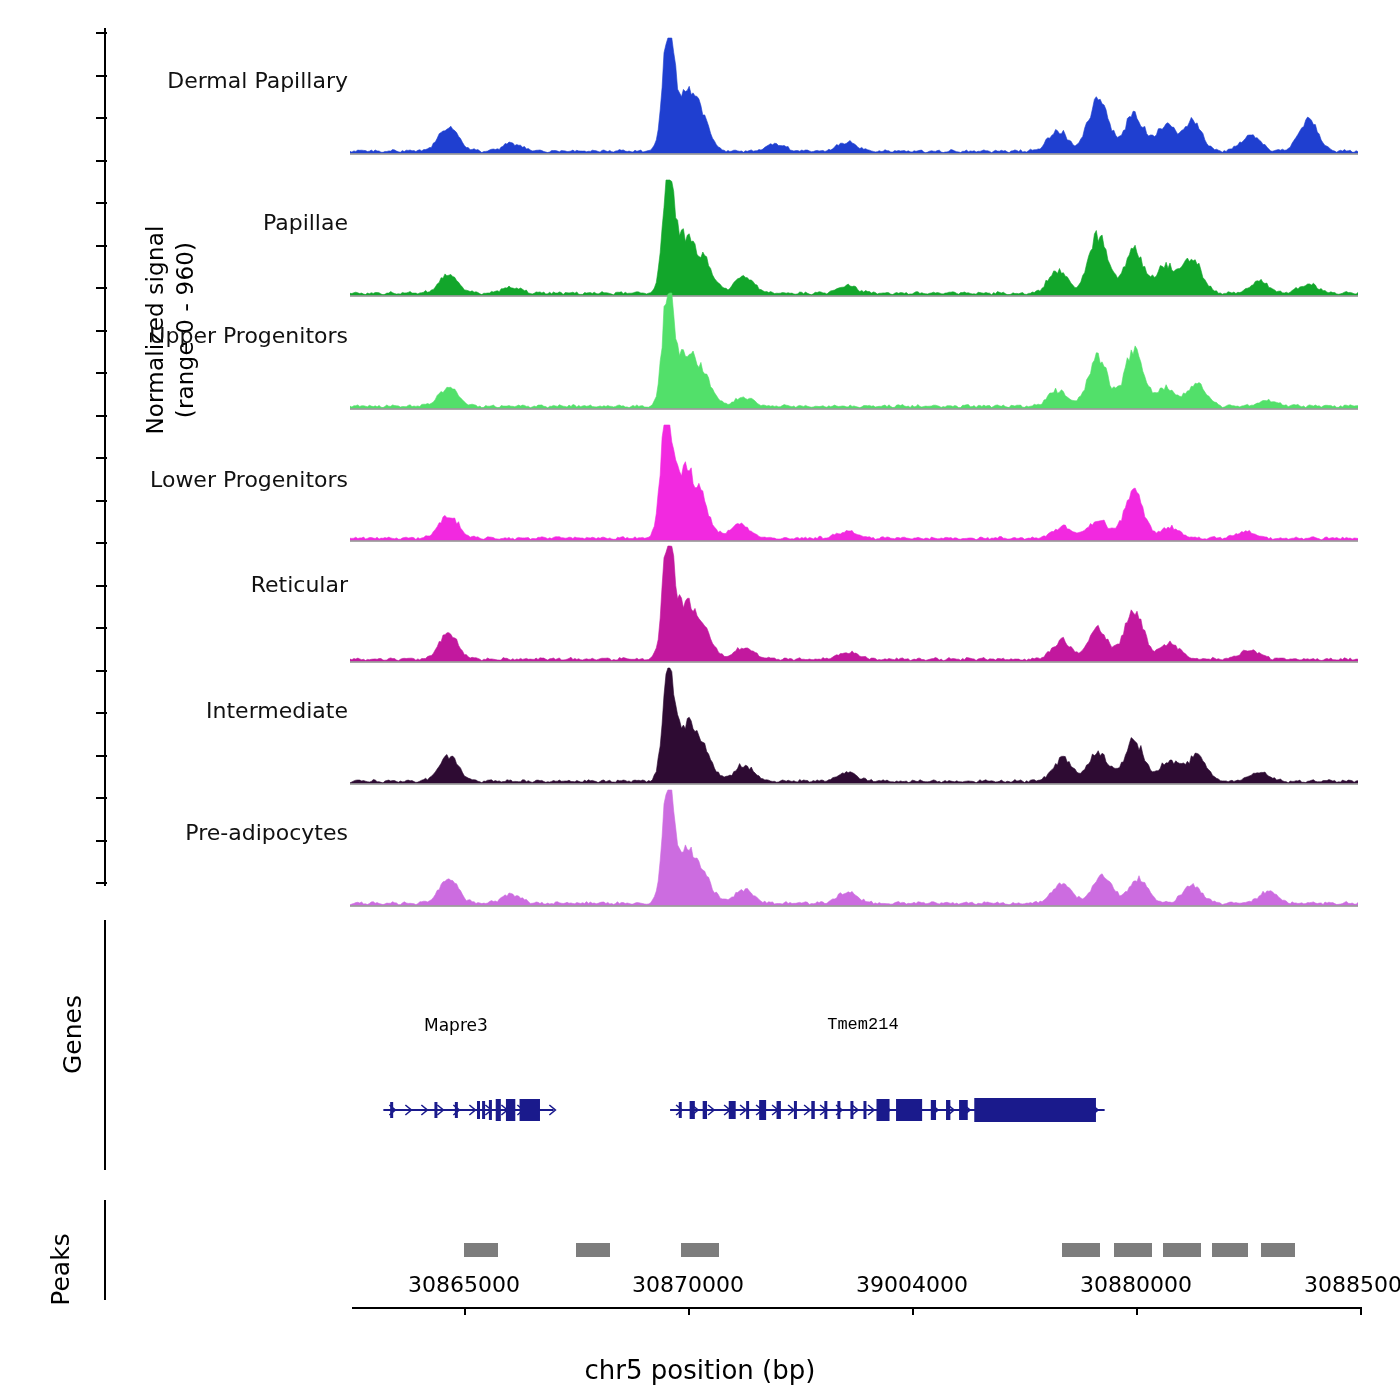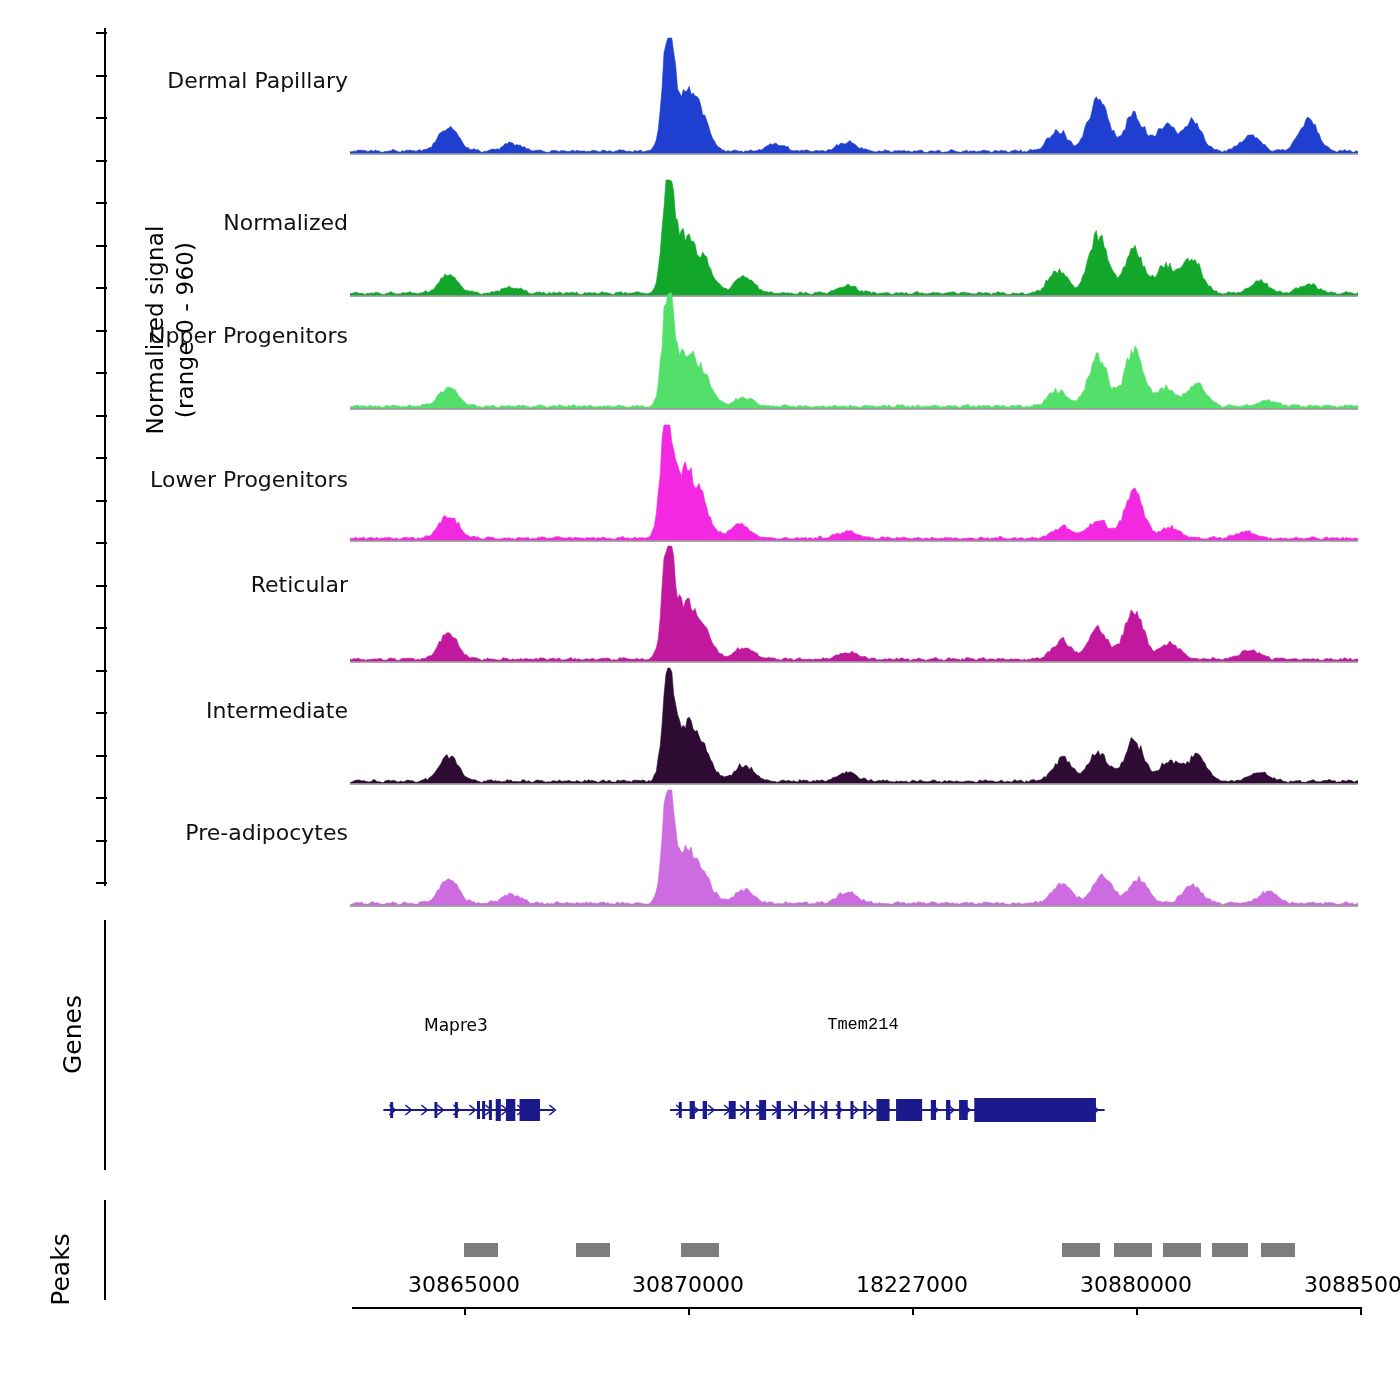--- a/index.html
+++ b/index.html
@@ -170,21 +170,21 @@
     </div>
   <div id="tracks">
       <div class="track" style="top: 30px; height: 125px;">
         <div class="name" style="top: 38px;">Dermal Papillary</div>
         <svg width="1008" height="125">
           <path d="M0,123 L0.0,121.4 L1.9,122.1 L3.9,120.9 L5.8,121.4 L7.8,120.1 L9.7,120.3 L11.6,120.2 L13.6,120.4 L15.5,120.6 L17.4,121.5 L19.4,121.2 L21.3,120.1 L23.3,121.5 L25.2,120.0 L27.1,120.9 L29.1,121.0 L31.0,122.2 L33.0,122.3 L34.9,121.4 L36.8,121.5 L38.8,120.9 L40.7,121.0 L42.6,119.6 L44.6,119.9 L46.5,121.1 L48.5,121.8 L50.4,122.2 L52.3,120.6 L54.3,121.6 L56.2,120.2 L58.2,120.4 L60.1,120.0 L62.0,120.8 L64.0,120.6 L65.9,121.6 L67.8,120.3 L69.8,119.7 L71.7,120.9 L73.7,119.6 L75.6,119.5 L77.5,118.8 L79.5,117.5 L81.4,117.6 L83.4,113.0 L85.3,111.9 L87.2,108.2 L89.2,103.7 L91.1,102.4 L93.0,101.0 L95.0,100.8 L96.9,99.2 L98.9,98.0 L100.8,96.2 L102.7,99.2 L104.7,100.6 L106.6,102.6 L108.6,106.4 L110.5,108.5 L112.4,112.2 L114.4,115.6 L116.3,117.6 L118.2,117.5 L120.2,119.7 L122.1,119.5 L124.1,118.7 L126.0,120.0 L127.9,119.6 L129.9,121.1 L131.8,122.6 L133.8,121.5 L135.7,121.4 L137.6,121.1 L139.6,119.9 L141.5,119.3 L143.4,119.0 L145.4,119.5 L147.3,118.8 L149.3,119.4 L151.2,117.0 L153.1,116.2 L155.1,113.5 L157.0,114.1 L159.0,112.0 L160.9,112.5 L162.8,113.0 L164.8,115.5 L166.7,114.6 L168.6,115.2 L170.6,115.3 L172.5,117.2 L174.5,116.5 L176.4,119.0 L178.3,118.5 L180.3,119.9 L182.2,120.9 L184.2,120.8 L186.1,120.3 L188.0,120.2 L190.0,120.0 L191.9,120.6 L193.8,121.5 L195.8,122.0 L197.7,122.6 L199.7,121.9 L201.6,120.6 L203.5,120.6 L205.5,120.5 L207.4,121.0 L209.4,121.8 L211.3,120.6 L213.2,120.7 L215.2,120.9 L217.1,121.6 L219.0,121.4 L221.0,121.1 L222.9,120.1 L224.9,121.4 L226.8,120.3 L228.7,120.9 L230.7,121.0 L232.6,121.1 L234.6,121.0 L236.5,121.7 L238.4,121.3 L240.4,121.4 L242.3,120.2 L244.2,120.5 L246.2,120.8 L248.1,121.5 L250.1,122.1 L252.0,120.4 L253.9,120.0 L255.9,121.0 L257.8,121.6 L259.8,120.5 L261.7,121.7 L263.6,122.0 L265.6,121.0 L267.5,120.8 L269.4,119.6 L271.4,120.3 L273.3,119.9 L275.3,121.1 L277.2,121.5 L279.1,121.1 L281.1,121.7 L283.0,122.0 L285.0,120.2 L286.9,121.3 L288.8,120.7 L290.8,120.0 L292.7,122.1 L294.6,121.6 L296.6,121.0 L298.5,120.5 L300.5,120.2 L302.4,117.9 L304.3,115.0 L306.3,109.9 L308.2,99.6 L310.2,80.0 L312.1,57.3 L314.0,22.7 L316.0,14.2 L317.9,8.0 L319.8,8.0 L321.8,8.0 L323.7,22.4 L325.7,35.5 L327.6,59.2 L329.5,62.8 L331.5,66.7 L333.4,59.4 L335.4,61.6 L337.3,60.4 L339.2,56.3 L341.2,64.4 L343.1,62.9 L345.0,66.0 L347.0,66.4 L348.9,69.0 L350.9,75.6 L352.8,85.1 L354.7,84.9 L356.7,90.4 L358.6,96.0 L360.6,103.3 L362.5,108.2 L364.4,110.9 L366.4,114.7 L368.3,117.0 L370.2,117.8 L372.2,119.9 L374.1,120.2 L376.1,121.7 L378.0,120.5 L379.9,121.5 L381.9,121.1 L383.8,120.2 L385.8,120.2 L387.7,120.9 L389.6,121.3 L391.6,121.0 L393.5,122.2 L395.4,120.8 L397.4,121.3 L399.3,120.6 L401.3,119.9 L403.2,121.2 L405.1,120.8 L407.1,120.7 L409.0,119.5 L411.0,120.1 L412.9,119.1 L414.8,117.3 L416.8,116.1 L418.7,114.9 L420.6,113.7 L422.6,114.8 L424.5,113.3 L426.5,113.5 L428.4,115.5 L430.3,115.5 L432.3,115.8 L434.2,115.5 L436.2,116.8 L438.1,116.5 L440.0,120.1 L442.0,120.4 L443.9,121.0 L445.8,120.6 L447.8,120.6 L449.7,121.2 L451.7,120.1 L453.6,120.7 L455.5,120.0 L457.5,120.1 L459.4,120.9 L461.4,121.7 L463.3,121.5 L465.2,120.8 L467.2,120.4 L469.1,121.0 L471.0,120.7 L473.0,120.4 L474.9,121.5 L476.9,120.7 L478.8,119.3 L480.7,120.1 L482.7,118.8 L484.6,117.1 L486.6,114.6 L488.5,115.4 L490.4,113.2 L492.4,113.2 L494.3,114.1 L496.2,113.5 L498.2,111.9 L500.1,110.5 L502.1,113.0 L504.0,113.7 L505.9,115.1 L507.9,117.3 L509.8,118.5 L511.8,117.5 L513.7,119.2 L515.6,118.7 L517.6,119.8 L519.5,120.2 L521.4,120.9 L523.4,121.4 L525.3,121.9 L527.3,121.7 L529.2,120.7 L531.1,121.5 L533.1,121.3 L535.0,119.7 L537.0,120.7 L538.9,120.8 L540.8,122.1 L542.8,121.9 L544.7,120.6 L546.6,121.1 L548.6,120.5 L550.5,121.0 L552.5,120.7 L554.4,120.6 L556.3,121.5 L558.3,120.8 L560.2,121.8 L562.2,122.1 L564.1,120.7 L566.0,121.3 L568.0,120.8 L569.9,120.3 L571.8,120.1 L573.8,122.1 L575.7,122.7 L577.7,122.1 L579.6,121.2 L581.5,120.7 L583.5,121.2 L585.4,121.4 L587.4,120.6 L589.3,120.2 L591.2,121.9 L593.2,122.6 L595.1,122.0 L597.0,121.9 L599.0,121.2 L600.9,119.5 L602.9,120.1 L604.8,121.0 L606.7,121.7 L608.7,121.9 L610.6,122.5 L612.6,121.3 L614.5,121.3 L616.4,120.1 L618.4,121.7 L620.3,120.9 L622.2,121.3 L624.2,120.7 L626.1,122.0 L628.1,121.3 L630.0,121.4 L631.9,120.7 L633.9,119.9 L635.8,120.8 L637.8,120.8 L639.7,121.4 L641.6,122.7 L643.6,121.3 L645.5,120.3 L647.4,121.1 L649.4,121.2 L651.3,120.3 L653.3,121.0 L655.2,120.6 L657.1,121.8 L659.1,122.7 L661.0,121.0 L663.0,120.8 L664.9,119.9 L666.8,120.5 L668.8,121.5 L670.7,119.7 L672.6,122.1 L674.6,121.4 L676.5,122.1 L678.5,120.7 L680.4,119.2 L682.3,120.2 L684.3,119.7 L686.2,119.7 L688.2,118.9 L690.1,119.1 L692.0,116.9 L694.0,114.0 L695.9,109.4 L697.8,107.8 L699.8,108.2 L701.7,105.4 L703.7,103.9 L705.6,99.5 L707.5,100.7 L709.5,103.7 L711.4,103.7 L713.4,100.3 L715.3,104.7 L717.2,110.0 L719.2,110.2 L721.1,111.3 L723.0,114.8 L725.0,116.1 L726.9,114.4 L728.9,112.8 L730.8,108.9 L732.7,106.5 L734.7,98.1 L736.6,92.5 L738.6,90.6 L740.5,87.5 L742.4,79.1 L744.4,69.4 L746.3,66.7 L748.2,69.9 L750.2,69.3 L752.1,73.8 L754.1,75.0 L756.0,79.6 L757.9,88.4 L759.9,93.3 L761.8,101.0 L763.8,100.2 L765.7,105.3 L767.6,107.4 L769.6,106.1 L771.5,105.3 L773.4,100.5 L775.4,99.6 L777.3,88.6 L779.3,86.6 L781.2,86.9 L783.1,81.2 L785.1,81.6 L787.0,88.6 L789.0,92.1 L790.9,96.4 L792.8,97.4 L794.8,96.4 L796.7,103.7 L798.6,106.0 L800.6,104.9 L802.5,105.1 L804.5,106.5 L806.4,104.9 L808.3,98.8 L810.3,98.5 L812.2,99.2 L814.2,96.8 L816.1,93.7 L818.0,92.7 L820.0,94.8 L821.9,97.1 L823.8,97.3 L825.8,100.9 L827.7,104.2 L829.7,102.5 L831.6,100.4 L833.5,99.4 L835.5,96.6 L837.4,96.6 L839.4,92.2 L841.3,87.4 L843.2,90.1 L845.2,93.9 L847.1,92.9 L849.0,99.1 L851.0,101.0 L852.9,103.4 L854.9,109.9 L856.8,113.6 L858.7,115.9 L860.7,116.1 L862.6,117.7 L864.6,119.8 L866.5,119.2 L868.4,120.2 L870.4,120.9 L872.3,122.3 L874.2,120.6 L876.2,121.5 L878.1,119.3 L880.1,118.9 L882.0,118.9 L883.9,116.2 L885.9,116.2 L887.8,115.1 L889.8,111.9 L891.7,112.6 L893.6,110.4 L895.6,108.3 L897.5,105.3 L899.4,105.0 L901.4,105.0 L903.3,104.8 L905.3,107.9 L907.2,107.7 L909.1,109.9 L911.1,111.5 L913.0,114.5 L915.0,114.5 L916.9,117.1 L918.8,119.0 L920.8,121.1 L922.7,121.2 L924.6,120.6 L926.6,119.9 L928.5,119.5 L930.5,120.2 L932.4,119.2 L934.3,120.2 L936.3,120.1 L938.2,118.5 L940.2,117.2 L942.1,113.2 L944.0,110.3 L946.0,107.4 L947.9,104.4 L949.8,101.1 L951.8,97.7 L953.7,96.7 L955.7,90.1 L957.6,87.1 L959.5,88.2 L961.5,90.3 L963.4,94.5 L965.4,94.6 L967.3,102.1 L969.2,104.0 L971.2,110.0 L973.1,112.9 L975.0,115.4 L977.0,116.2 L978.9,117.4 L980.9,119.4 L982.8,120.5 L984.7,121.1 L986.7,122.2 L988.6,120.9 L990.6,120.3 L992.5,121.1 L994.4,119.6 L996.4,120.9 L998.3,120.8 L1000.2,120.2 L1002.2,122.1 L1004.1,122.3 L1006.1,120.7 L1008.0,121.7 L1008,123 Z" fill="#1f3fd0" stroke="#1f3fd0" stroke-width="0.6"></path>
           <line x1="0" x2="1008" y1="124" y2="124" stroke="#555" stroke-width="1"></line>
         </svg>
       </div>
       <div class="track" style="top: 172px; height: 125px;">
-        <div class="name" style="top: 38px;">Normalized</div>
+        <div class="name" style="top: 38px;">Papillae</div>
         <svg width="1008" height="125">
           <path d="M0,123 L0.0,121.3 L1.9,121.5 L3.9,120.7 L5.8,120.2 L7.8,120.8 L9.7,121.5 L11.6,121.1 L13.6,122.1 L15.5,122.5 L17.4,121.1 L19.4,121.7 L21.3,120.7 L23.3,121.4 L25.2,120.5 L27.1,120.5 L29.1,120.8 L31.0,122.0 L33.0,122.7 L34.9,122.3 L36.8,121.1 L38.8,121.0 L40.7,119.5 L42.6,120.7 L44.6,121.6 L46.5,122.1 L48.5,121.8 L50.4,122.1 L52.3,120.5 L54.3,120.9 L56.2,120.9 L58.2,120.4 L60.1,119.5 L62.0,121.1 L64.0,121.1 L65.9,121.1 L67.8,121.9 L69.8,120.9 L71.7,120.7 L73.7,120.2 L75.6,118.5 L77.5,120.2 L79.5,119.8 L81.4,118.1 L83.4,117.4 L85.3,115.1 L87.2,112.0 L89.2,110.4 L91.1,105.7 L93.0,106.2 L95.0,101.9 L96.9,103.8 L98.9,103.2 L100.8,102.4 L102.7,104.5 L104.7,105.3 L106.6,108.6 L108.6,110.3 L110.5,113.1 L112.4,115.1 L114.4,117.9 L116.3,118.2 L118.2,118.7 L120.2,119.6 L122.1,118.8 L124.1,120.2 L126.0,119.8 L127.9,120.5 L129.9,121.8 L131.8,122.6 L133.8,121.2 L135.7,121.3 L137.6,121.0 L139.6,121.0 L141.5,119.4 L143.4,120.0 L145.4,119.3 L147.3,118.7 L149.3,119.7 L151.2,116.8 L153.1,116.7 L155.1,115.8 L157.0,116.1 L159.0,114.0 L160.9,115.8 L162.8,116.1 L164.8,116.7 L166.7,115.9 L168.6,117.1 L170.6,116.0 L172.5,117.3 L174.5,118.7 L176.4,118.1 L178.3,121.1 L180.3,121.4 L182.2,122.0 L184.2,121.3 L186.1,119.9 L188.0,120.3 L190.0,119.9 L191.9,121.0 L193.8,120.1 L195.8,122.0 L197.7,121.7 L199.7,120.3 L201.6,121.8 L203.5,120.0 L205.5,121.0 L207.4,121.1 L209.4,119.9 L211.3,120.6 L213.2,122.6 L215.2,120.5 L217.1,120.7 L219.0,120.9 L221.0,120.7 L222.9,120.2 L224.9,121.2 L226.8,119.9 L228.7,122.3 L230.7,122.4 L232.6,122.4 L234.6,120.5 L236.5,121.1 L238.4,120.7 L240.4,120.6 L242.3,121.4 L244.2,120.2 L246.2,121.5 L248.1,121.9 L250.1,121.1 L252.0,119.6 L253.9,120.8 L255.9,120.7 L257.8,120.9 L259.8,121.5 L261.7,122.1 L263.6,122.9 L265.6,120.4 L267.5,120.2 L269.4,120.3 L271.4,119.8 L273.3,121.7 L275.3,120.3 L277.2,121.4 L279.1,121.2 L281.1,121.2 L283.0,120.9 L285.0,120.2 L286.9,119.8 L288.8,119.9 L290.8,121.0 L292.7,120.9 L294.6,121.3 L296.6,122.0 L298.5,121.2 L300.5,120.7 L302.4,119.0 L304.3,116.1 L306.3,110.4 L308.2,97.1 L310.2,80.5 L312.1,55.7 L314.0,35.2 L316.0,8.0 L317.9,8.0 L319.8,8.0 L321.8,9.5 L323.7,19.4 L325.7,45.9 L327.6,48.2 L329.5,63.8 L331.5,57.9 L333.4,56.7 L335.4,69.8 L337.3,63.2 L339.2,61.8 L341.2,69.6 L343.1,69.0 L345.0,71.9 L347.0,82.6 L348.9,84.4 L350.9,85.6 L352.8,80.0 L354.7,83.6 L356.7,84.8 L358.6,93.8 L360.6,96.4 L362.5,102.8 L364.4,106.3 L366.4,109.0 L368.3,110.8 L370.2,112.3 L372.2,114.9 L374.1,116.1 L376.1,116.3 L378.0,117.9 L379.9,116.4 L381.9,113.6 L383.8,110.4 L385.8,108.5 L387.7,106.7 L389.6,106.1 L391.6,104.3 L393.5,103.4 L395.4,105.4 L397.4,105.7 L399.3,108.1 L401.3,107.9 L403.2,109.8 L405.1,112.4 L407.1,113.1 L409.0,117.2 L411.0,117.6 L412.9,118.7 L414.8,119.8 L416.8,119.6 L418.7,120.5 L420.6,119.6 L422.6,120.4 L424.5,121.6 L426.5,121.2 L428.4,121.3 L430.3,121.2 L432.3,120.6 L434.2,120.7 L436.2,121.2 L438.1,120.7 L440.0,121.3 L442.0,121.1 L443.9,122.0 L445.8,122.2 L447.8,121.8 L449.7,120.0 L451.7,120.3 L453.6,121.7 L455.5,120.1 L457.5,121.3 L459.4,122.1 L461.4,122.8 L463.3,121.8 L465.2,120.3 L467.2,120.5 L469.1,119.7 L471.0,120.0 L473.0,120.9 L474.9,120.9 L476.9,122.1 L478.8,120.3 L480.7,118.9 L482.7,118.5 L484.6,118.0 L486.6,116.8 L488.5,116.1 L490.4,115.5 L492.4,115.2 L494.3,115.1 L496.2,113.2 L498.2,112.1 L500.1,113.9 L502.1,114.6 L504.0,114.0 L505.9,114.7 L507.9,117.9 L509.8,119.5 L511.8,118.4 L513.7,120.1 L515.6,118.6 L517.6,119.5 L519.5,119.5 L521.4,121.1 L523.4,119.9 L525.3,120.5 L527.3,122.1 L529.2,121.3 L531.1,121.2 L533.1,120.9 L535.0,121.0 L537.0,120.5 L538.9,120.8 L540.8,122.2 L542.8,122.5 L544.7,121.2 L546.6,120.5 L548.6,121.3 L550.5,120.6 L552.5,120.7 L554.4,121.4 L556.3,120.5 L558.3,122.3 L560.2,121.9 L562.2,122.0 L564.1,120.8 L566.0,119.7 L568.0,119.8 L569.9,121.5 L571.8,120.7 L573.8,121.5 L575.7,121.8 L577.7,122.0 L579.6,121.3 L581.5,120.9 L583.5,120.2 L585.4,121.0 L587.4,120.6 L589.3,120.9 L591.2,121.7 L593.2,121.9 L595.1,121.1 L597.0,120.9 L599.0,120.2 L600.9,120.2 L602.9,119.8 L604.8,120.3 L606.7,121.4 L608.7,122.2 L610.6,120.6 L612.6,120.6 L614.5,120.0 L616.4,120.9 L618.4,120.8 L620.3,121.4 L622.2,121.9 L624.2,121.8 L626.1,122.2 L628.1,120.2 L630.0,120.6 L631.9,120.9 L633.9,121.3 L635.8,120.4 L637.8,121.1 L639.7,121.2 L641.6,122.9 L643.6,120.6 L645.5,121.8 L647.4,119.6 L649.4,120.3 L651.3,121.0 L653.3,120.2 L655.2,121.6 L657.1,122.6 L659.1,122.6 L661.0,122.2 L663.0,120.8 L664.9,121.6 L666.8,121.4 L668.8,121.8 L670.7,121.0 L672.6,120.6 L674.6,122.2 L676.5,122.4 L678.5,121.4 L680.4,121.3 L682.3,120.0 L684.3,120.6 L686.2,118.9 L688.2,118.1 L690.1,119.2 L692.0,116.2 L694.0,115.0 L695.9,108.3 L697.8,109.1 L699.8,105.2 L701.7,103.7 L703.7,98.9 L705.6,99.2 L707.5,101.5 L709.5,96.5 L711.4,101.3 L713.4,100.7 L715.3,104.2 L717.2,104.8 L719.2,107.9 L721.1,111.3 L723.0,113.2 L725.0,115.7 L726.9,115.4 L728.9,112.8 L730.8,110.0 L732.7,103.5 L734.7,100.5 L736.6,91.9 L738.6,84.2 L740.5,79.0 L742.4,76.6 L744.4,62.1 L746.3,58.5 L748.2,69.7 L750.2,64.4 L752.1,63.1 L754.1,74.8 L756.0,77.5 L757.9,87.9 L759.9,92.2 L761.8,96.9 L763.8,100.2 L765.7,102.4 L767.6,106.3 L769.6,103.5 L771.5,101.0 L773.4,95.0 L775.4,94.4 L777.3,86.2 L779.3,82.9 L781.2,76.2 L783.1,76.7 L785.1,73.2 L787.0,80.8 L789.0,86.2 L790.9,84.8 L792.8,94.8 L794.8,94.4 L796.7,101.3 L798.6,103.1 L800.6,104.7 L802.5,102.9 L804.5,105.4 L806.4,104.0 L808.3,99.5 L810.3,93.6 L812.2,94.3 L814.2,95.9 L816.1,90.2 L818.0,96.5 L820.0,91.0 L821.9,98.3 L823.8,99.5 L825.8,97.5 L827.7,96.7 L829.7,96.5 L831.6,94.8 L833.5,91.7 L835.5,88.2 L837.4,86.0 L839.4,89.6 L841.3,87.2 L843.2,88.7 L845.2,87.7 L847.1,92.6 L849.0,91.2 L851.0,98.2 L852.9,105.6 L854.9,107.7 L856.8,110.9 L858.7,114.3 L860.7,114.1 L862.6,117.4 L864.6,119.1 L866.5,118.8 L868.4,121.3 L870.4,120.9 L872.3,122.2 L874.2,121.4 L876.2,121.4 L878.1,119.7 L880.1,120.3 L882.0,121.0 L883.9,120.0 L885.9,121.5 L887.8,120.3 L889.8,120.6 L891.7,119.8 L893.6,118.2 L895.6,116.6 L897.5,116.2 L899.4,115.5 L901.4,113.4 L903.3,112.8 L905.3,109.4 L907.2,108.7 L909.1,109.3 L911.1,107.3 L913.0,110.6 L915.0,111.5 L916.9,111.1 L918.8,115.5 L920.8,115.8 L922.7,116.9 L924.6,117.9 L926.6,119.7 L928.5,119.2 L930.5,119.1 L932.4,120.8 L934.3,121.0 L936.3,120.2 L938.2,121.2 L940.2,120.2 L942.1,118.5 L944.0,117.3 L946.0,115.4 L947.9,116.9 L949.8,115.0 L951.8,114.5 L953.7,114.4 L955.7,113.5 L957.6,112.0 L959.5,111.9 L961.5,113.0 L963.4,111.3 L965.4,113.1 L967.3,116.6 L969.2,117.5 L971.2,116.6 L973.1,118.7 L975.0,118.5 L977.0,120.2 L978.9,120.7 L980.9,119.8 L982.8,120.6 L984.7,120.5 L986.7,121.9 L988.6,122.2 L990.6,121.8 L992.5,121.2 L994.4,120.2 L996.4,119.5 L998.3,120.6 L1000.2,120.4 L1002.2,120.9 L1004.1,121.8 L1006.1,122.1 L1008.0,120.5 L1008,123 Z" fill="#12a62b" stroke="#12a62b" stroke-width="0.6"></path>
           <line x1="0" x2="1008" y1="124" y2="124" stroke="#555" stroke-width="1"></line>
         </svg>
       </div>
       <div class="track" style="top: 285px; height: 141px;">
         <div class="name" style="top: 38px;">Upper Progenitors</div>
         <svg width="1008" height="125">
           <path d="M0,123 L0.0,121.2 L1.9,121.9 L3.9,120.7 L5.8,120.7 L7.8,119.9 L9.7,121.4 L11.6,120.8 L13.6,120.7 L15.5,121.2 L17.4,121.8 L19.4,120.3 L21.3,121.1 L23.3,121.6 L25.2,120.8 L27.1,121.8 L29.1,120.4 L31.0,122.2 L33.0,122.6 L34.9,121.4 L36.8,120.0 L38.8,121.2 L40.7,121.3 L42.6,119.9 L44.6,120.6 L46.5,120.8 L48.5,120.9 L50.4,122.1 L52.3,121.5 L54.3,121.6 L56.2,121.7 L58.2,120.4 L60.1,119.8 L62.0,121.6 L64.0,121.0 L65.9,121.4 L67.8,120.9 L69.8,121.6 L71.7,119.4 L73.7,119.2 L75.6,119.3 L77.5,118.5 L79.5,119.2 L81.4,118.2 L83.4,116.9 L85.3,114.4 L87.2,110.4 L89.2,108.4 L91.1,106.5 L93.0,107.6 L95.0,104.9 L96.9,102.3 L98.9,102.5 L100.8,102.2 L102.7,104.1 L104.7,104.0 L106.6,106.9 L108.6,111.0 L110.5,112.7 L112.4,114.7 L114.4,116.8 L116.3,118.6 L118.2,119.9 L120.2,119.6 L122.1,119.2 L124.1,119.7 L126.0,120.2 L127.9,121.9 L129.9,121.1 L131.8,122.7 L133.8,122.3 L135.7,120.5 L137.6,121.2 L139.6,121.2 L141.5,120.7 L143.4,120.1 L145.4,121.7 L147.3,122.6 L149.3,122.6 L151.2,120.5 L153.1,121.0 L155.1,121.1 L157.0,121.1 L159.0,120.6 L160.9,121.2 L162.8,121.3 L164.8,121.7 L166.7,120.9 L168.6,120.1 L170.6,121.0 L172.5,120.1 L174.5,120.4 L176.4,121.4 L178.3,121.2 L180.3,122.8 L182.2,121.9 L184.2,121.0 L186.1,121.7 L188.0,120.1 L190.0,120.1 L191.9,119.9 L193.8,121.3 L195.8,121.6 L197.7,122.9 L199.7,121.2 L201.6,121.3 L203.5,120.4 L205.5,120.9 L207.4,121.4 L209.4,119.7 L211.3,120.6 L213.2,121.2 L215.2,121.4 L217.1,122.1 L219.0,120.1 L221.0,121.5 L222.9,119.5 L224.9,120.2 L226.8,122.0 L228.7,120.4 L230.7,121.7 L232.6,120.9 L234.6,120.6 L236.5,121.3 L238.4,120.9 L240.4,120.0 L242.3,121.5 L244.2,121.7 L246.2,121.9 L248.1,121.6 L250.1,120.9 L252.0,121.7 L253.9,120.7 L255.9,121.5 L257.8,120.5 L259.8,121.3 L261.7,121.4 L263.6,121.9 L265.6,121.4 L267.5,120.4 L269.4,120.0 L271.4,121.1 L273.3,120.8 L275.3,121.9 L277.2,121.9 L279.1,122.7 L281.1,121.5 L283.0,120.4 L285.0,121.4 L286.9,119.9 L288.8,121.4 L290.8,120.8 L292.7,120.7 L294.6,122.0 L296.6,122.1 L298.5,122.2 L300.5,121.1 L302.4,119.6 L304.3,115.6 L306.3,111.5 L308.2,99.1 L310.2,75.9 L312.1,62.8 L314.0,21.5 L316.0,18.9 L317.9,9.2 L319.8,8.0 L321.8,8.0 L323.7,29.3 L325.7,53.8 L327.6,58.8 L329.5,70.7 L331.5,64.5 L333.4,64.7 L335.4,71.3 L337.3,71.7 L339.2,69.4 L341.2,68.8 L343.1,66.0 L345.0,72.1 L347.0,79.6 L348.9,82.4 L350.9,77.4 L352.8,86.3 L354.7,88.9 L356.7,89.0 L358.6,92.8 L360.6,101.8 L362.5,103.6 L364.4,107.6 L366.4,110.5 L368.3,113.5 L370.2,115.7 L372.2,115.9 L374.1,118.0 L376.1,118.2 L378.0,119.5 L379.9,118.9 L381.9,117.0 L383.8,117.0 L385.8,113.3 L387.7,114.8 L389.6,112.9 L391.6,112.4 L393.5,111.9 L395.4,113.5 L397.4,114.4 L399.3,113.4 L401.3,113.3 L403.2,114.4 L405.1,116.0 L407.1,118.2 L409.0,119.4 L411.0,120.7 L412.9,120.0 L414.8,120.2 L416.8,121.0 L418.7,120.5 L420.6,121.2 L422.6,120.7 L424.5,121.4 L426.5,120.9 L428.4,121.8 L430.3,121.7 L432.3,120.6 L434.2,119.6 L436.2,120.2 L438.1,120.5 L440.0,121.2 L442.0,121.8 L443.9,120.9 L445.8,122.4 L447.8,121.0 L449.7,120.4 L451.7,120.9 L453.6,121.4 L455.5,120.4 L457.5,121.3 L459.4,121.8 L461.4,122.2 L463.3,121.9 L465.2,121.2 L467.2,121.3 L469.1,121.6 L471.0,121.3 L473.0,120.7 L474.9,121.8 L476.9,122.2 L478.8,120.8 L480.7,121.7 L482.7,121.0 L484.6,120.1 L486.6,121.0 L488.5,121.5 L490.4,121.3 L492.4,120.9 L494.3,121.1 L496.2,121.8 L498.2,121.9 L500.1,120.0 L502.1,121.4 L504.0,120.9 L505.9,121.6 L507.9,122.1 L509.8,122.7 L511.8,121.8 L513.7,120.6 L515.6,120.5 L517.6,120.8 L519.5,120.4 L521.4,121.2 L523.4,120.8 L525.3,122.0 L527.3,121.6 L529.2,121.3 L531.1,121.4 L533.1,120.6 L535.0,120.0 L537.0,121.7 L538.9,119.8 L540.8,121.5 L542.8,122.6 L544.7,122.2 L546.6,120.1 L548.6,119.8 L550.5,120.6 L552.5,119.6 L554.4,120.9 L556.3,121.6 L558.3,121.1 L560.2,122.5 L562.2,120.2 L564.1,121.8 L566.0,121.4 L568.0,119.5 L569.9,121.6 L571.8,122.0 L573.8,121.4 L575.7,121.1 L577.7,121.3 L579.6,121.2 L581.5,121.0 L583.5,120.2 L585.4,120.2 L587.4,120.7 L589.3,121.3 L591.2,122.4 L593.2,121.5 L595.1,122.1 L597.0,120.7 L599.0,120.7 L600.9,120.8 L602.9,121.5 L604.8,120.5 L606.7,121.1 L608.7,122.7 L610.6,122.6 L612.6,120.3 L614.5,120.3 L616.4,119.7 L618.4,119.6 L620.3,121.8 L622.2,121.6 L624.2,120.6 L626.1,122.5 L628.1,120.4 L630.0,120.4 L631.9,121.4 L633.9,120.1 L635.8,121.2 L637.8,120.6 L639.7,120.6 L641.6,122.5 L643.6,121.3 L645.5,120.3 L647.4,119.9 L649.4,120.8 L651.3,121.3 L653.3,120.1 L655.2,121.5 L657.1,122.1 L659.1,122.6 L661.0,120.3 L663.0,120.6 L664.9,121.1 L666.8,120.2 L668.8,120.2 L670.7,120.1 L672.6,122.2 L674.6,122.3 L676.5,121.0 L678.5,121.7 L680.4,121.2 L682.3,120.9 L684.3,119.3 L686.2,119.9 L688.2,119.2 L690.1,119.8 L692.0,119.1 L694.0,114.9 L695.9,114.5 L697.8,110.7 L699.8,108.0 L701.7,107.9 L703.7,107.6 L705.6,103.1 L707.5,108.3 L709.5,107.2 L711.4,104.8 L713.4,106.6 L715.3,110.8 L717.2,112.0 L719.2,113.6 L721.1,114.9 L723.0,115.5 L725.0,115.8 L726.9,115.8 L728.9,112.0 L730.8,110.9 L732.7,107.0 L734.7,104.7 L736.6,94.8 L738.6,91.6 L740.5,88.5 L742.4,78.2 L744.4,75.2 L746.3,67.8 L748.2,68.0 L750.2,78.2 L752.1,76.9 L754.1,81.8 L756.0,82.6 L757.9,89.8 L759.9,100.3 L761.8,103.7 L763.8,101.7 L765.7,103.1 L767.6,101.2 L769.6,100.4 L771.5,100.3 L773.4,89.0 L775.4,82.0 L777.3,72.7 L779.3,76.1 L781.2,64.9 L783.1,69.6 L785.1,60.9 L787.0,64.1 L789.0,71.7 L790.9,77.2 L792.8,86.2 L794.8,91.5 L796.7,97.8 L798.6,101.3 L800.6,102.5 L802.5,108.0 L804.5,107.5 L806.4,107.7 L808.3,107.6 L810.3,103.0 L812.2,102.9 L814.2,104.9 L816.1,99.7 L818.0,103.7 L820.0,105.8 L821.9,105.1 L823.8,107.5 L825.8,109.9 L827.7,109.9 L829.7,111.2 L831.6,111.7 L833.5,107.9 L835.5,108.8 L837.4,105.9 L839.4,105.6 L841.3,101.2 L843.2,101.6 L845.2,98.2 L847.1,98.8 L849.0,97.6 L851.0,98.9 L852.9,104.1 L854.9,107.1 L856.8,110.0 L858.7,111.0 L860.7,113.5 L862.6,115.8 L864.6,117.1 L866.5,117.5 L868.4,119.5 L870.4,120.5 L872.3,122.4 L874.2,122.1 L876.2,120.9 L878.1,119.9 L880.1,119.8 L882.0,120.7 L883.9,120.7 L885.9,121.3 L887.8,121.1 L889.8,121.9 L891.7,121.0 L893.6,120.7 L895.6,120.0 L897.5,119.4 L899.4,120.9 L901.4,120.2 L903.3,120.2 L905.3,119.1 L907.2,118.1 L909.1,118.0 L911.1,116.5 L913.0,115.5 L915.0,115.6 L916.9,115.7 L918.8,114.2 L920.8,116.9 L922.7,116.7 L924.6,116.8 L926.6,117.4 L928.5,118.0 L930.5,117.7 L932.4,120.1 L934.3,120.3 L936.3,119.8 L938.2,121.7 L940.2,120.7 L942.1,119.9 L944.0,119.6 L946.0,120.1 L947.9,119.4 L949.8,120.9 L951.8,121.8 L953.7,120.9 L955.7,122.7 L957.6,120.7 L959.5,119.9 L961.5,120.4 L963.4,121.1 L965.4,120.0 L967.3,121.1 L969.2,120.8 L971.2,122.2 L973.1,121.0 L975.0,120.3 L977.0,120.3 L978.9,120.5 L980.9,120.4 L982.8,121.6 L984.7,120.7 L986.7,122.4 L988.6,122.3 L990.6,120.7 L992.5,121.9 L994.4,120.0 L996.4,120.2 L998.3,120.9 L1000.2,119.8 L1002.2,120.6 L1004.1,121.1 L1006.1,120.7 L1008.0,120.7 L1008,123 Z" fill="#52e06a" stroke="#52e06a" stroke-width="0.6"></path>
           <line x1="0" x2="1008" y1="124" y2="124" stroke="#555" stroke-width="1"></line>
@@ -304,20 +304,21 @@
       <div style="position: absolute; left: 1261.44px; width: 33.6px; top: 1243px; height: 14px; background: rgb(125, 125, 125);"></div>
     </div>
 
   <div class="xaxis-line"></div>
   <div id="xticks">
       <div class="xtick" style="left: 464px;"></div>
       <div class="xticklabel" style="left: 464px;">30865000</div>
       <div class="xtick" style="left: 688px;"></div>
       <div class="xticklabel" style="left: 688px; text-align: right;">30870000</div>
       <div class="xtick" style="left: 912px;"></div>
-      <div class="xticklabel" style="left: 912px;">18227000</div>
+      <div class="xticklabel" style="left: 912px;">39004000</div>
       <div class="xtick" style="left: 1136px;"></div>
       <div class="xticklabel" style="left: 1136px;">30880000</div>
       <div class="xtick" style="left: 1360px;"></div>
       <div class="xticklabel" style="left: 1360px;">30885000</div>
     </div>
+  <div class="xaxis-title">chr5 position (bp)</div>
 
 </div>
 
 </body></html>

